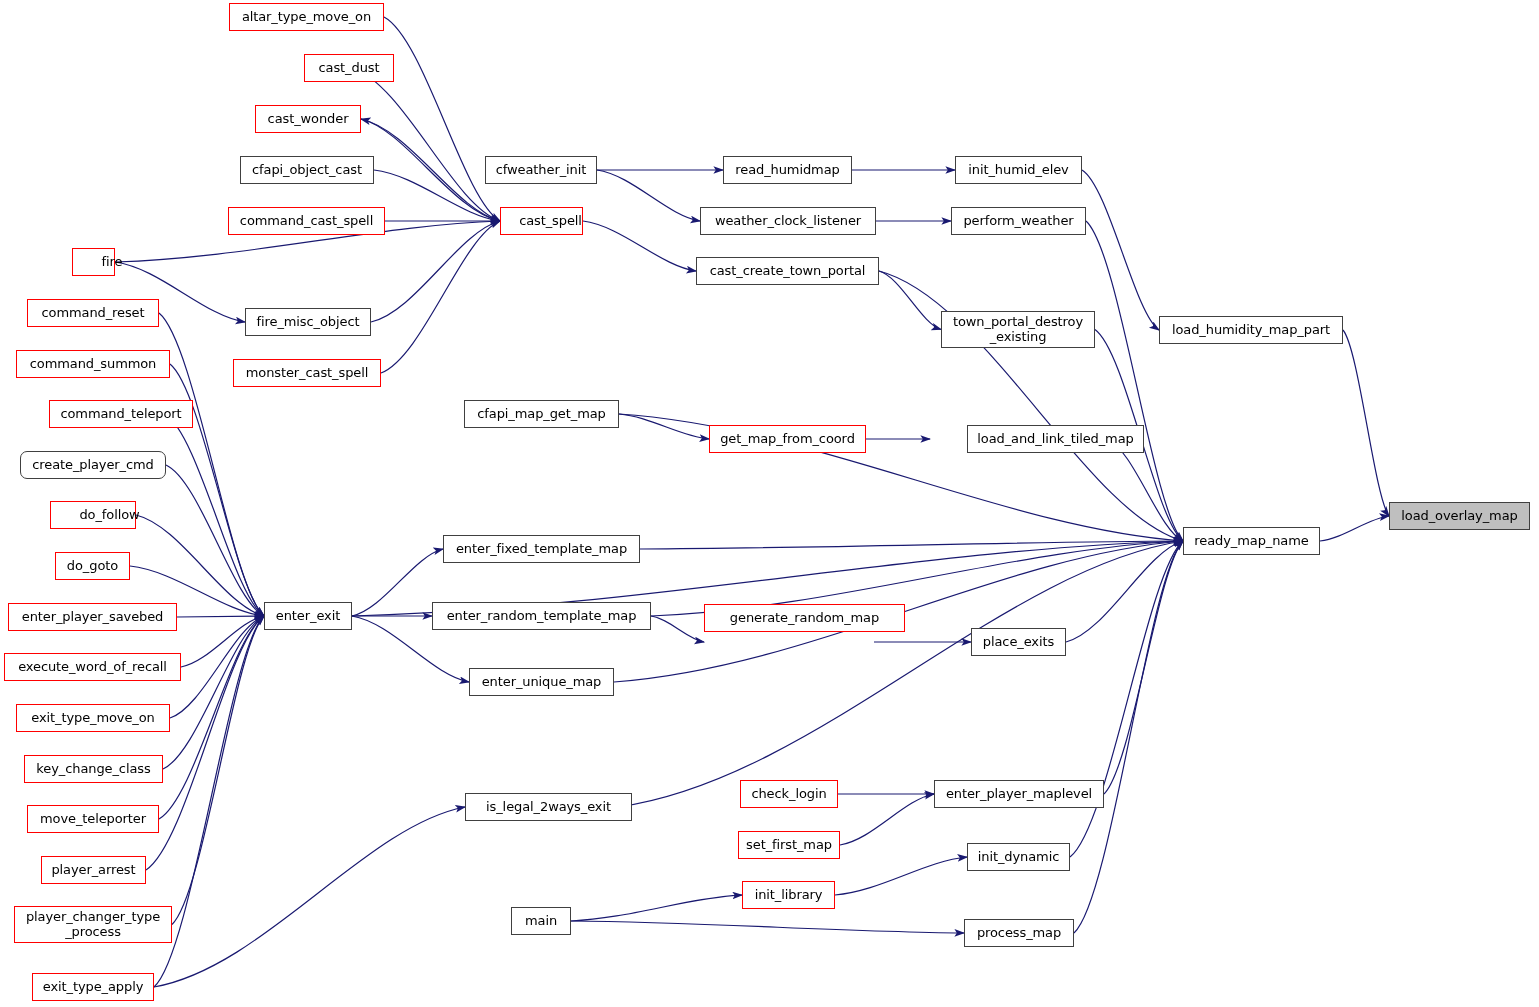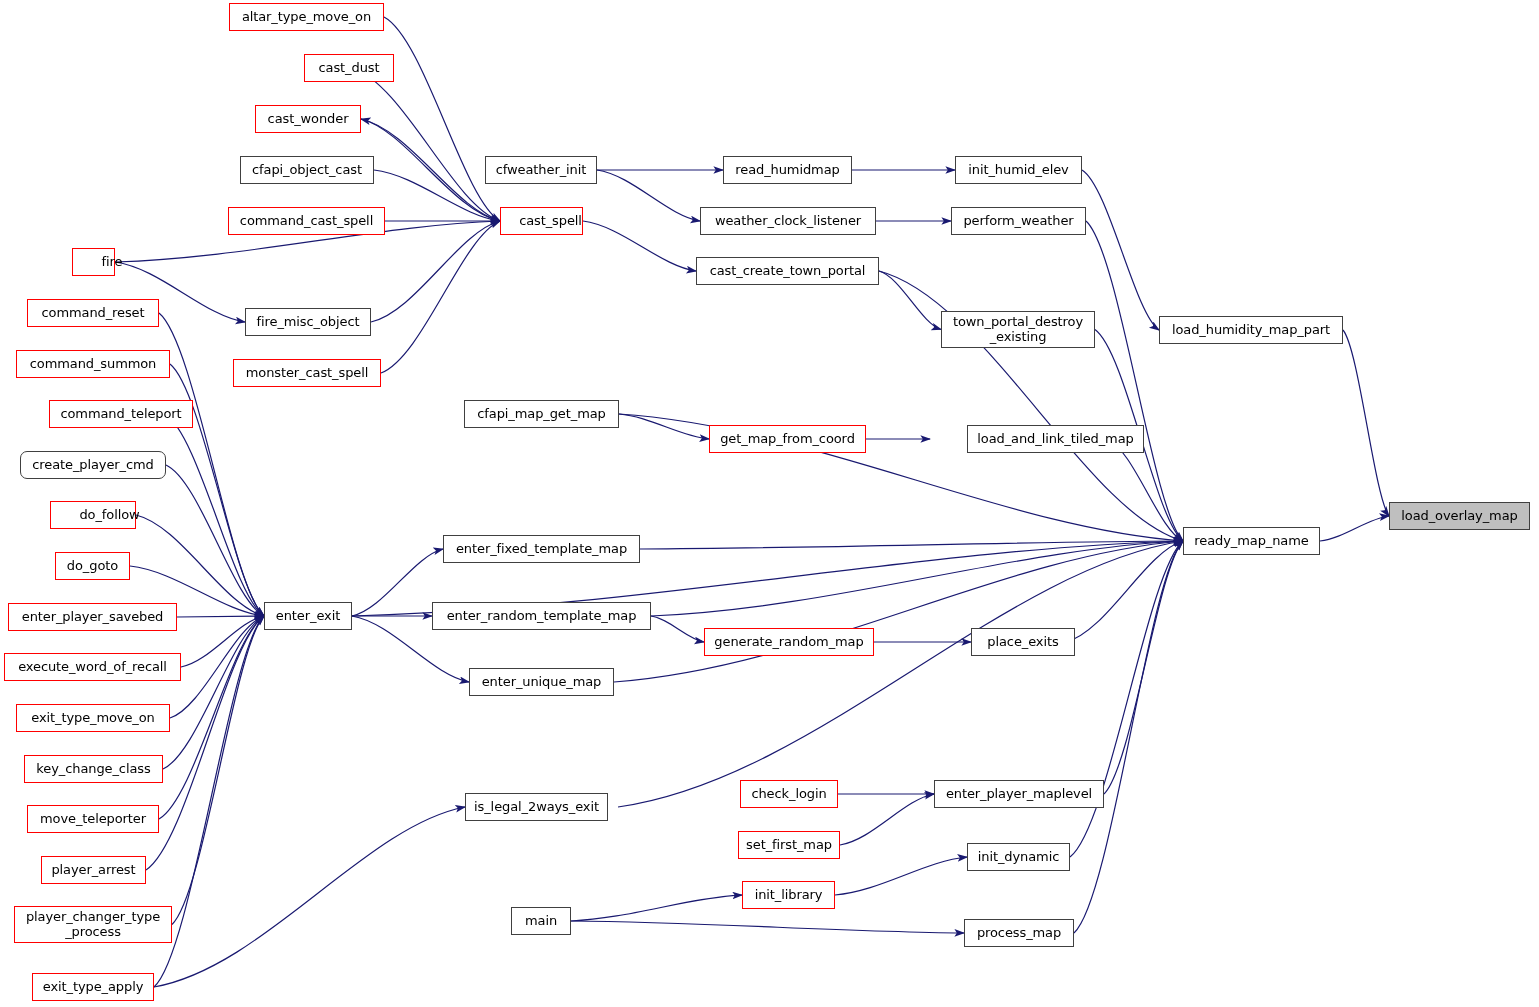--- a/index.html
+++ b/index.html
@@ -156,23 +156,23 @@
       <div class="node red" style="left: 16px; top: 704px; width: 154px; height: 28px;">exit_type_move_on</div>
       <div class="node red" style="left: 24px; top: 755px; width: 139px; height: 28px;">key_change_class</div>
       <div class="node red" style="left: 27px; top: 805px; width: 132px; height: 28px;">move_teleporter</div>
       <div class="node red" style="left: 41px; top: 856px; width: 105px; height: 28px;">player_arrest</div>
       <div class="node red" style="left: 14px; top: 906px; width: 158px; height: 37px;">player_changer_type
 _process</div>
       <div class="node red" style="left: 32px; top: 973px; width: 122px; height: 28px;">exit_type_apply</div>
       <div class="node black" style="left: 443px; top: 535px; width: 197px; height: 28px;">enter_fixed_template_map</div>
       <div class="node black" style="left: 432px; top: 602px; width: 219px; height: 28px;">enter_random_template_map</div>
       <div class="node black" style="left: 469px; top: 668px; width: 145px; height: 28px;">enter_unique_map</div>
-      <div class="node red" style="left: 704px; top: 628px; width: 170px; height: 28px;">generate_random_map</div>
-      <div class="node black" style="left: 971px; top: 628px; width: 104px; height: 28px;">place_exits</div>
-      <div class="node black" style="left: 465px; top: 793px; width: 143px; height: 28px;">is_legal_2ways_exit</div>
+      <div class="node red" style="left: 704px; top: 604px; width: 201px; height: 28px;">generate_random_map</div>
+      <div class="node black" style="left: 971px; top: 628px; width: 95px; height: 28px;">place_exits</div>
+      <div class="node black" style="left: 465px; top: 793px; width: 167px; height: 28px;">is_legal_2ways_exit</div>
       <div class="node red" style="left: 740px; top: 780px; width: 98px; height: 28px;">check_login</div>
       <div class="node black" style="left: 934px; top: 780px; width: 170px; height: 28px;">enter_player_maplevel</div>
       <div class="node red" style="left: 738px; top: 831px; width: 102px; height: 28px;">set_first_map</div>
       <div class="node black" style="left: 967px; top: 843px; width: 103px; height: 28px;">init_dynamic</div>
       <div class="node red" style="left: 742px; top: 881px; width: 93px; height: 28px;">init_library</div>
       <div class="node black" style="left: 511px; top: 907px; width: 60px; height: 28px;">main</div>
       <div class="node black" style="left: 964px; top: 919px; width: 110px; height: 28px;">process_map</div>
       <div class="node black" style="left: 1183px; top: 527px; width: 137px; height: 28px;">ready_map_name</div>
       <div class="node hl" style="left: 1389px; top: 502px; width: 141px; height: 28px;">load_overlay_map</div>
     </div>

